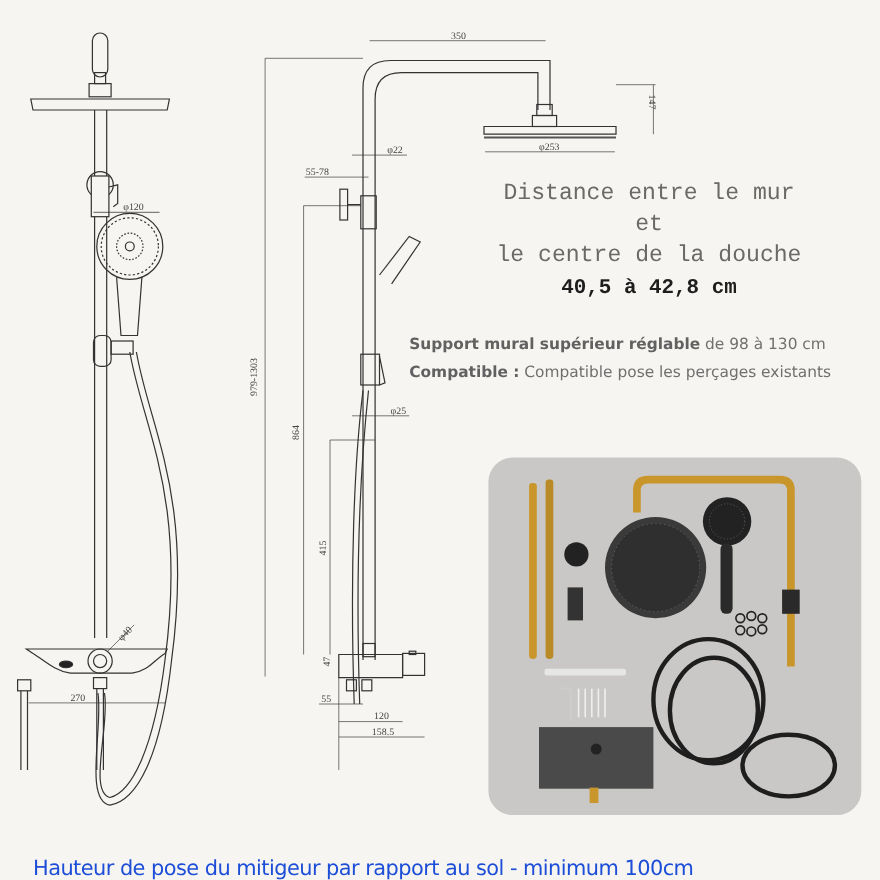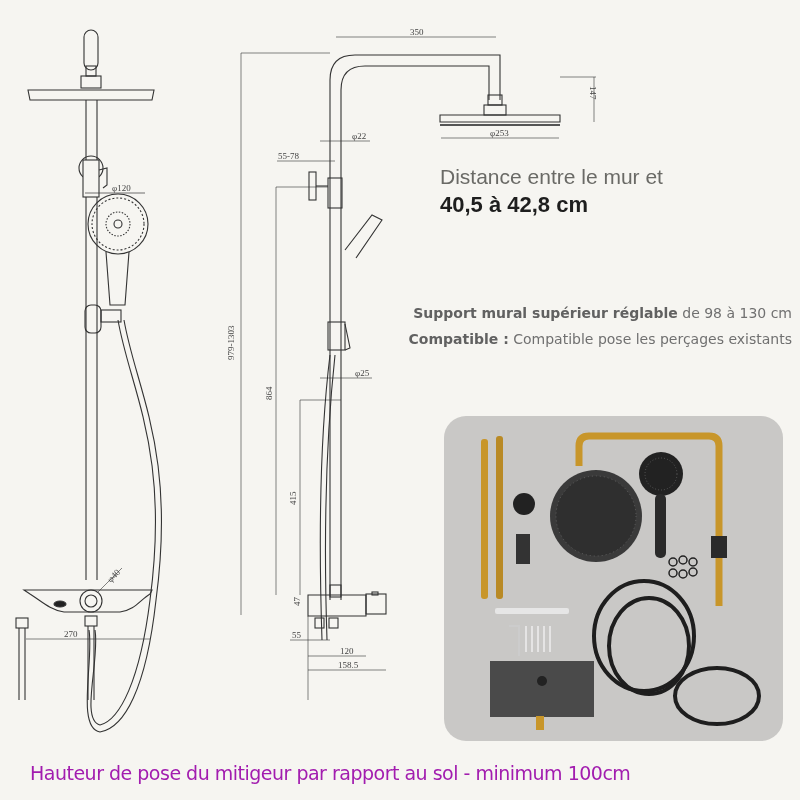--- a/index.html
+++ b/index.html
@@ -1,24 +1,24 @@
 <!DOCTYPE html>
 <html><head>
 <meta charset="utf-8">
 <style>
   html, body { margin:0; padding:0; }
   body { width:800px; height:800px; background:#f6f5f1; position:relative; overflow:hidden; font-family:"DejaVu Sans", sans-serif; }
   svg.drawing { position:absolute; left:0; top:0; }
   .dim { font-family:"Liberation Serif", serif; font-size:9px; fill:#444; }
   .txt { position:absolute; color:#6b6b6b; }
-  #headline { left:440px; top:163px; width:300px; text-align:left; font-size:21px; line-height:28px; color:#6a6a66; font-family:Liberation Sans, sans-serif; font-weight:300; }
-  #headline .strong { color:#1e1e1e; font-weight:bold; font-size:22px; }
-  #features { left:372px; top:300px; width:420px; text-align:right; font-size:14px; line-height:26px; color:#707070; }
+  #headline { left:440px; top:163px; width:300px; text-align:center; font-size:21px; line-height:28px; color:#6a6a66; font-family:Liberation Mono, monospace; font-weight:300; }
+  #headline .strong { color:#1e1e1e; font-weight:bold; font-size:19px; }
+  #features { left:372px; top:300px; width:420px; font-size:14px; line-height:26px; color:#707070; }
   #features b { color:#616161; }
-  #footer { left:30px; top:762px; font-size:19px; color:#a21caf; font-family:"DejaVu Sans", sans-serif; letter-spacing:-0.5px; }
+  #footer { left:30px; top:778px; font-size:19px; color:#1d4ed8; font-family:"DejaVu Sans", sans-serif; letter-spacing:-0.5px; }
   #photo { position:absolute; left:444px; top:416px; width:339px; height:325px; background:#c9c8c6; border-radius:22px; overflow:hidden; }
 </style>
 </head>
 <body>
 
 <svg class="drawing" width="800" height="800" fill="none" stroke="#333" stroke-width="1.1">
 
   <g>
     <rect x="84" y="30" width="14" height="40" rx="7"></rect>
     <rect x="86" y="66" width="10" height="10"></rect>
@@ -107,20 +107,21 @@
     <text class="dim" x="292" y="638" stroke="none">55</text>
     <line x1="308" y1="656" x2="366" y2="656" stroke-width="0.6"></line>
     <text class="dim" x="340" y="654" stroke="none">120</text>
     <line x1="308" y1="670" x2="386" y2="670" stroke-width="0.6"></line>
     <text class="dim" x="338" y="668" stroke="none">158.5</text>
   </g>
 </svg>
 
 <div id="headline" class="txt">
   <div>Distance entre le mur et</div>
+  <div>le centre de la douche</div>
   <div class="strong">40,5 à 42,8 cm</div>
 </div>
 
 <div id="features" class="txt">
   <div><b>Support mural supérieur réglable</b><span> de 98 à 130 cm</span></div>
   <div><b>Compatible :</b><span> Compatible pose les perçages existants</span></div>
 </div>
 
 <div id="photo">
   <svg width="339" height="325" viewBox="0 0 339 325">

